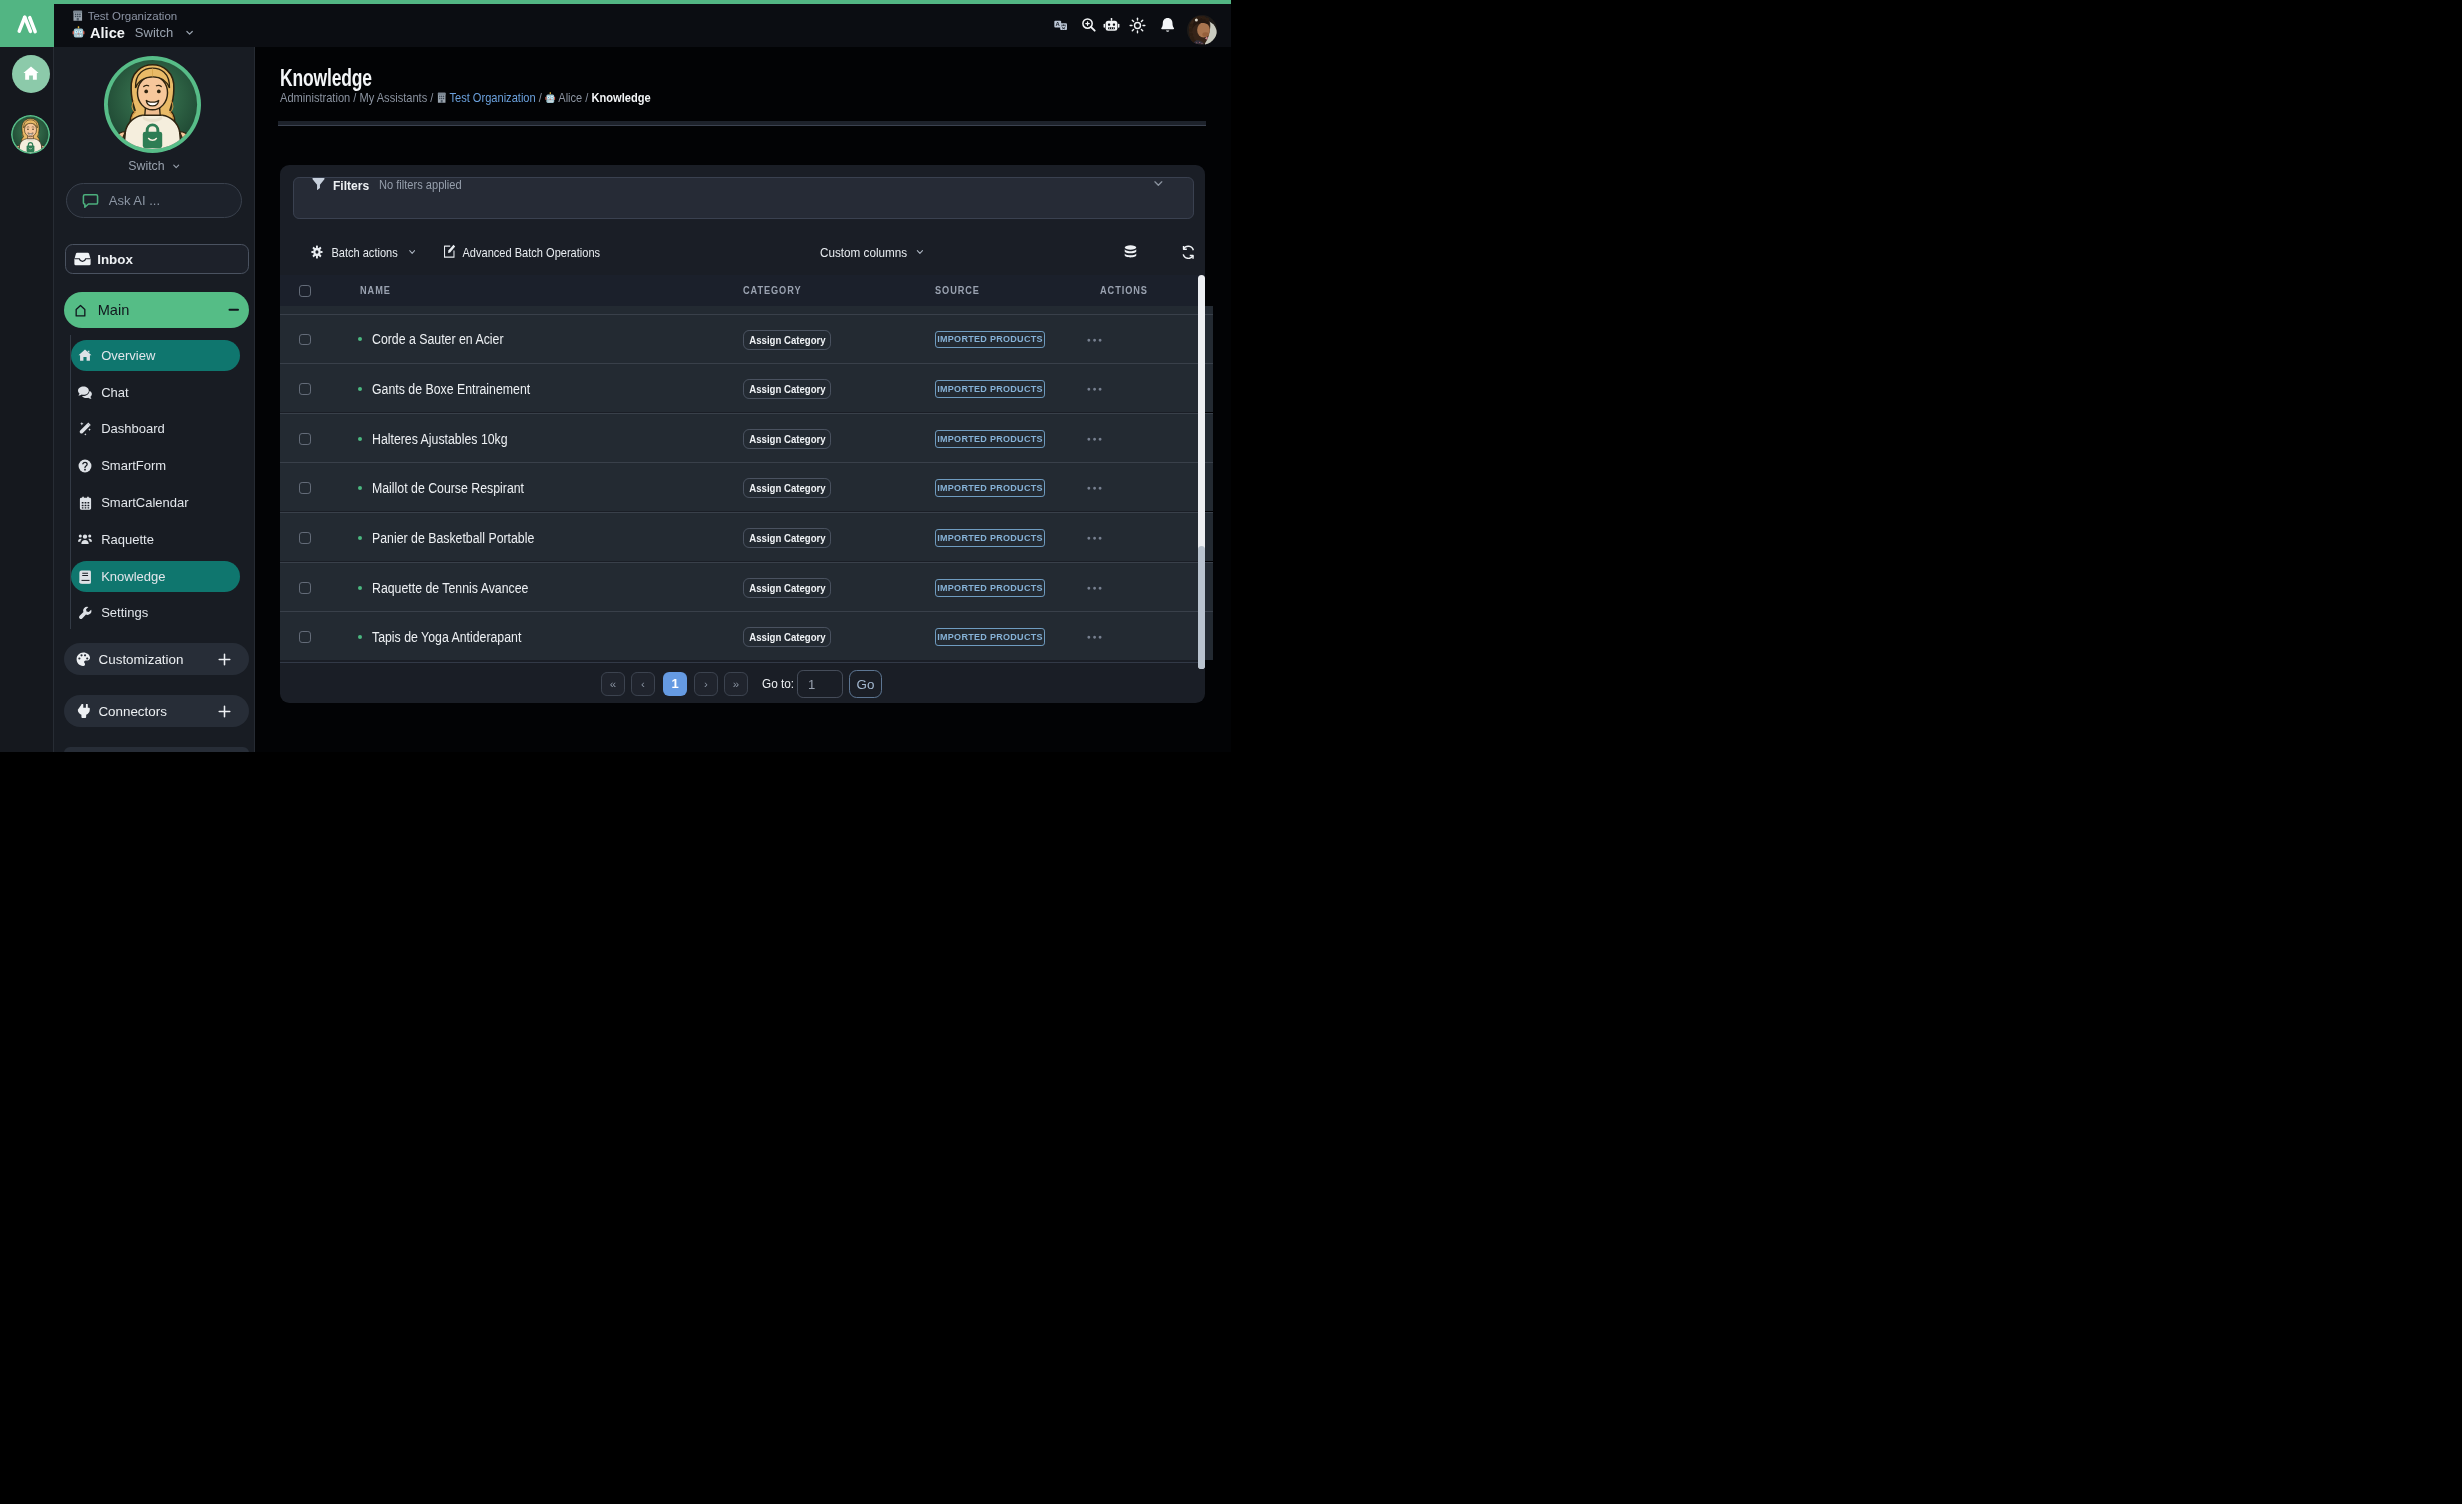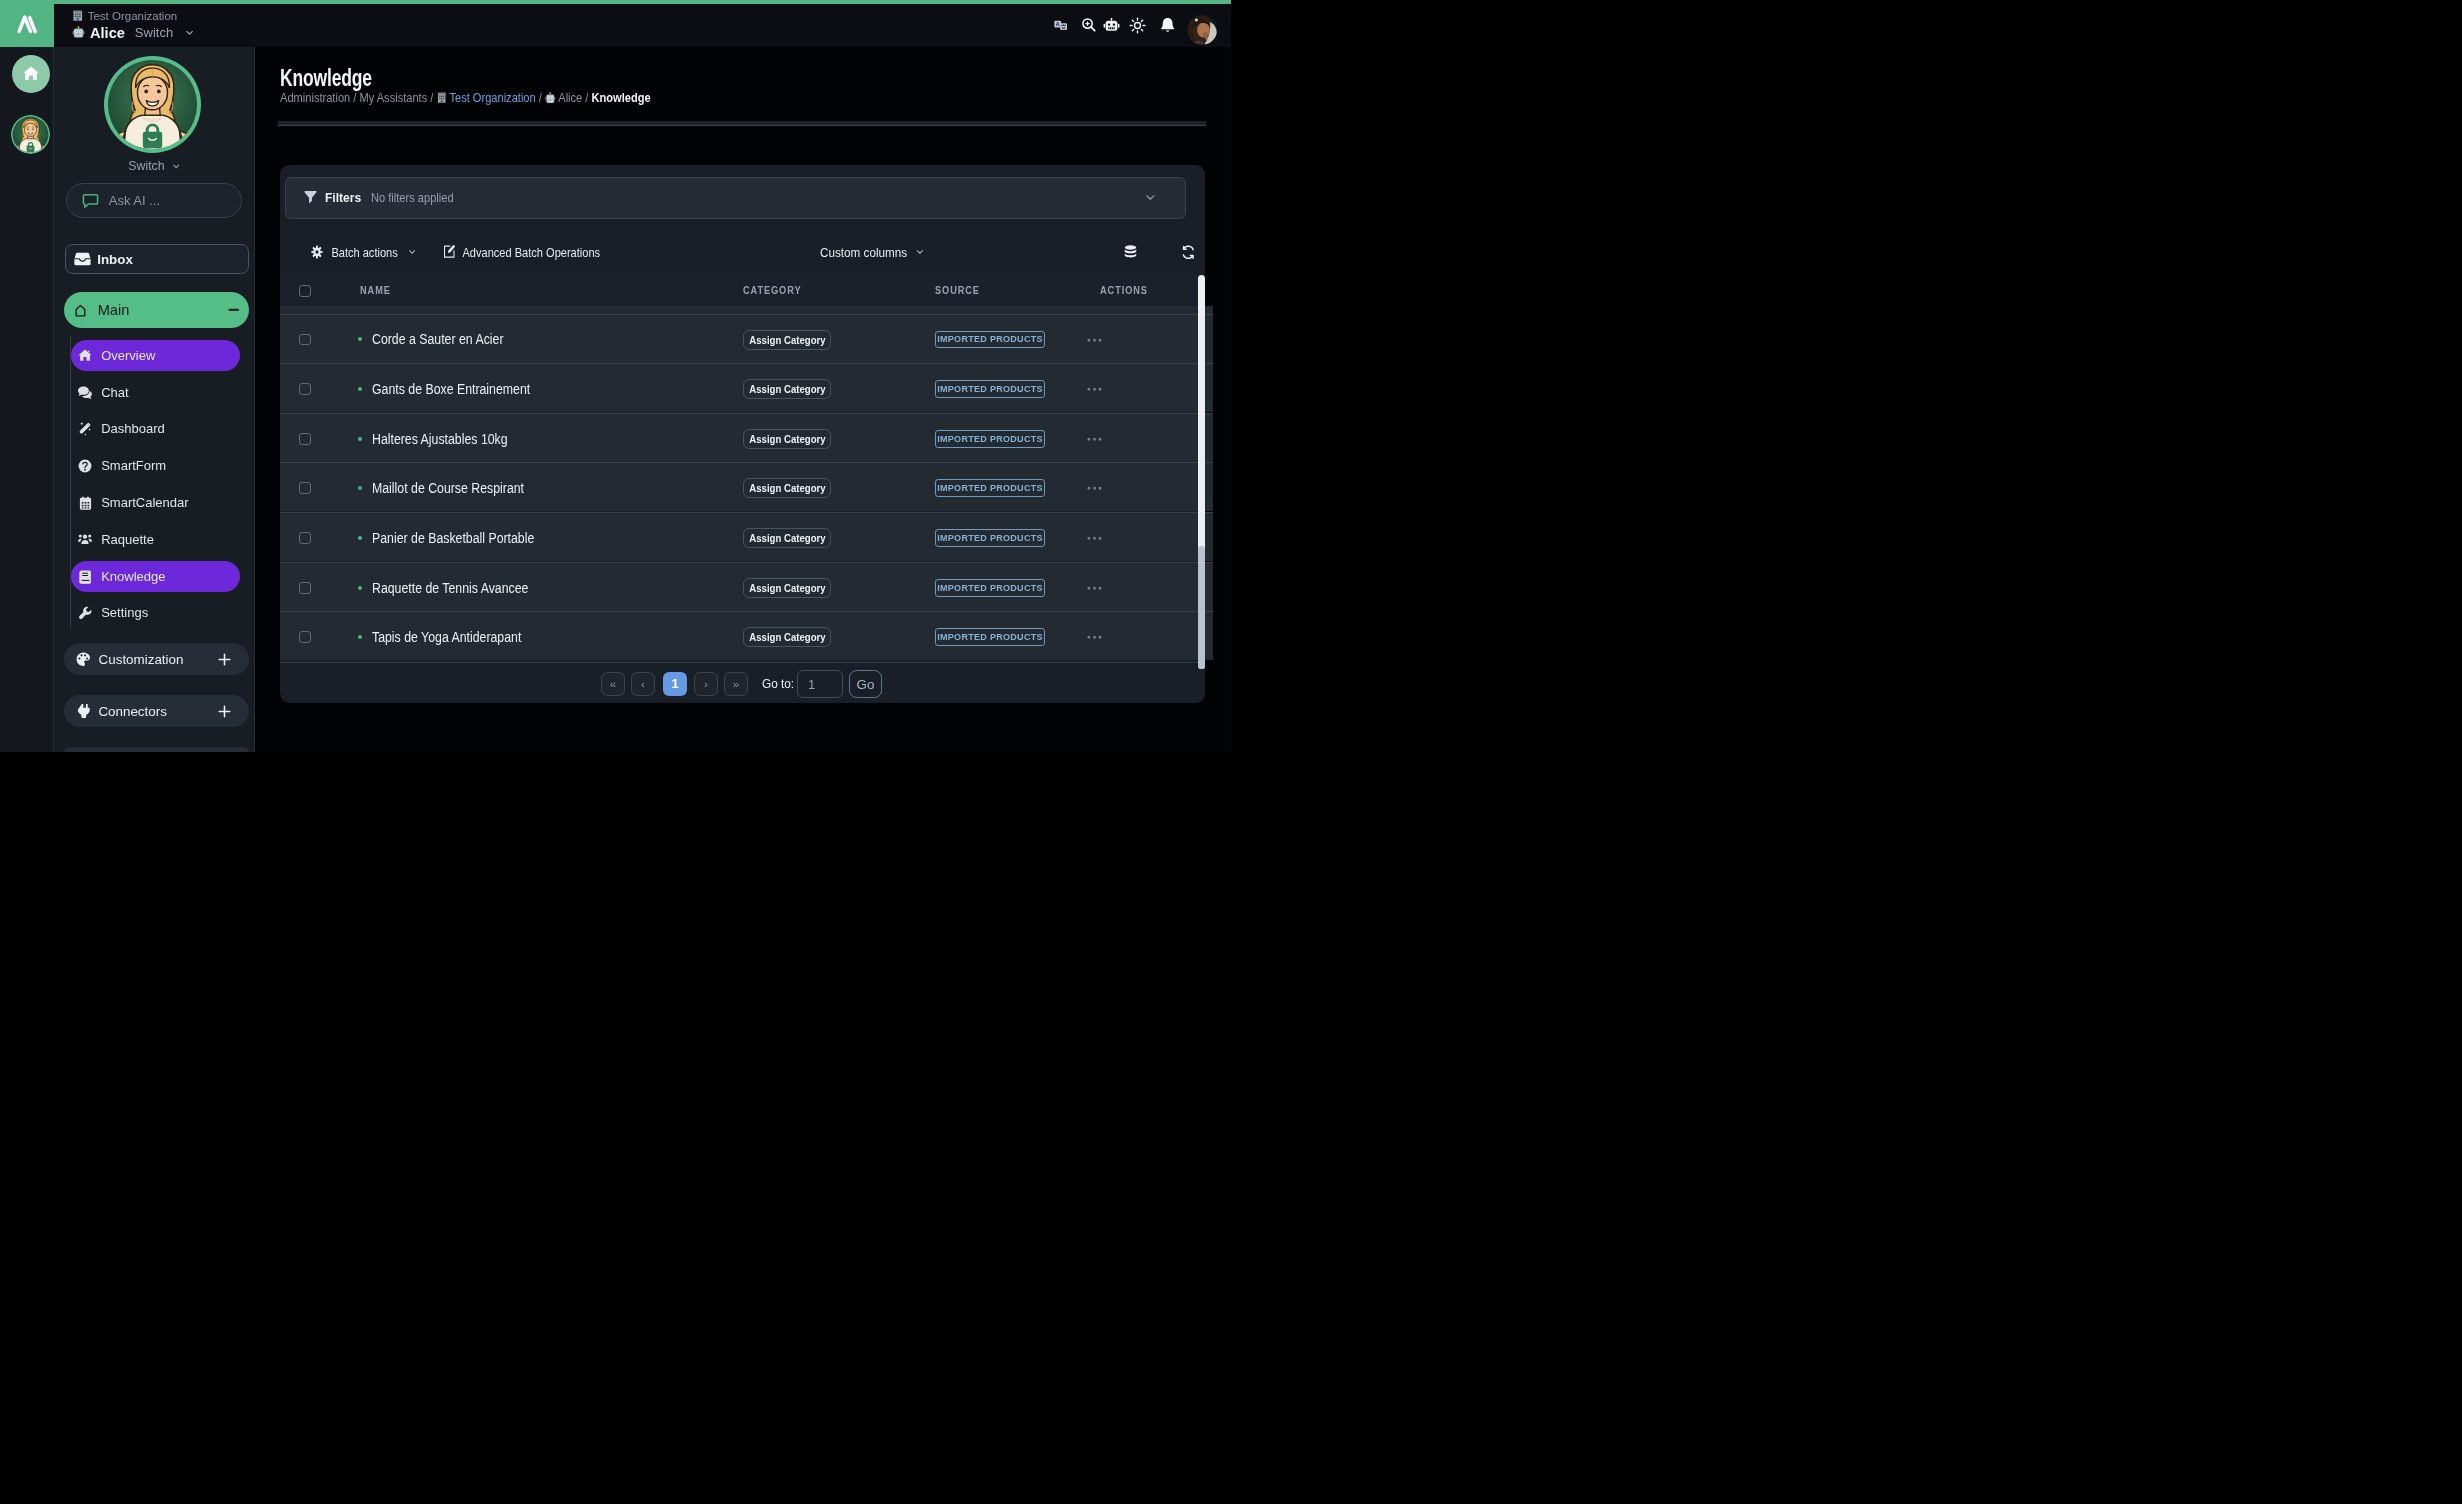--- a/index.html
+++ b/index.html
@@ -25,36 +25,36 @@
 .switchrow { color:#99a2ae; font-size:12.3px; }
 #askai { left:11.5px; top:136px; width:176px; height:35px; border:0.8px solid #3a414d; border-radius:17.6px;
   background:#1d222b; display:flex; align-items:center; color:#8b95a3; font-size:13px; }
 #inbox { left:10.7px; top:197px; width:184px; height:30px; border:1.1px solid #4a5260; border-radius:7.7px;
   background:#1d212a; display:flex; align-items:center; color:#edf0f3; font-size:13.4px; font-weight:700; }
 #mainpill { left:10px; top:245px; width:185px; height:36px; border-radius:18.4px; background:#55bd86;
   display:flex; align-items:center; color:#10161d; font-size:14.6px; font-weight:500; }
 .navline { left:16px; width:1.1px; background:#333a45; }
 .navitem { left:17px; width:169px; height:31px; border-radius:16px; display:flex; align-items:center;
   color:#e2e6eb; font-size:13px; }
-.navitem.on { background:#6d28d9; }
+.navitem.on { background:#0f766e; }
 .navitem .nico { width:14px; margin-left:7px; margin-right:9.2px; display:flex; justify-content:center; }
 .grouppill { left:10px; width:185px; height:32px; border-radius:16px; background:#272d37;
   display:flex; align-items:center; color:#eceff2; font-size:13.4px; }
 
 
 #main { left:255px; top:47px; width:976px; height:705px; background:#020305; }
 #title { left:25px; top:17.6px; color:#f4f6f8; font-size:23px; font-weight:700; transform:scaleX(0.76); transform-origin:0 0; letter-spacing:-0.2px; }
 #crumbs { left:25px; top:44px; color:#8b93a0; font-size:12.6px; transform:scaleX(0.88); transform-origin:0 0; white-space:nowrap; }
 #crumbs .blue { color:#6ba1dd; }
 #crumbs .white { color:#f2f4f6; font-weight:700; }
 #thinbar { left:23px; top:74px; width:928px; height:4.6px; background:#1d222b; border-bottom:1.1px solid #3b4250; }
 
 #card { left:25px; top:118px; width:925px; height:538px; background:#1a1e26; border-radius:9.2px; }
-#filterbar { left:5px; top:11.5px; width:901px; height:42px; background:#262b36;
-  border:0.8px solid #3a4150; border-radius:6.1px; display:flex; align-items:center; }
+#filterbar { left:13px; top:11.5px; width:901px; height:42px; background:#262b36;
+  border:0.8px solid #3a4150; border-radius:6.1px; display:flex; }
 #batchrow { left:0px; top:65px; width:901px; height:44px; }
 #thead { left:0; top:110px; width:925px; height:31px; background:#1b202b; }
 .hcell { position:absolute; top:0; height:31px; display:flex; align-items:center; color:#9aa2b0;
   font-size:10px; font-weight:700; letter-spacing:1px; transform:scaleX(0.92); transform-origin:0 50%; }
 .cb { display:block; width:11.5px; height:11.5px; border:1.1px solid #646c79; border-radius:3.1px; background:transparent; }
 #tbody { left:0; top:141px; width:925px; height:356px; }
 .row { position:absolute; left:0; width:933px; height:49px; background:#232a32; border-top:0.8px solid #39404a; }
 .row .name { position:absolute; left:92px; top:0; height:49px; display:flex; align-items:center;
   color:#eef1f4; font-size:14px; transform:scaleX(0.88); transform-origin:0 50%; white-space:nowrap; }
 .row .dot { position:absolute; left:78px; top:22.6px; width:4.2px; height:4.2px; border-radius:50%; background:#4bb880; }

